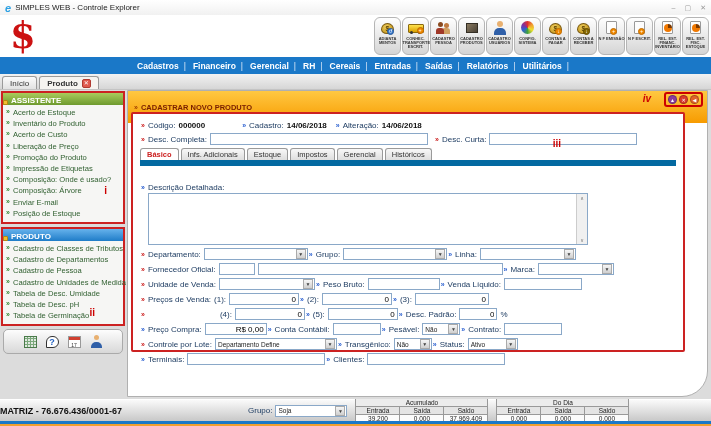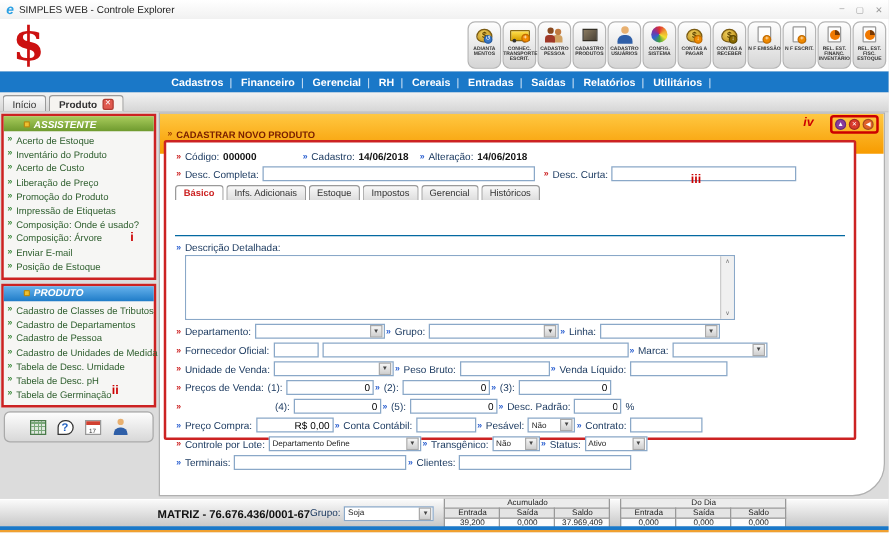--- a/index.html
+++ b/index.html
@@ -67,22 +67,22 @@
     background:linear-gradient(#fbfbfb,#e2e2e2); font-size:8px; padding:0 7px; display:flex; align-items:center;
     gap:4px; color:#333; cursor:pointer; }
   .ptab.active { background:#f6f4f0; font-weight:bold; }
   .tabx { width:9px; height:9px; background:#e05a4e; border:1px solid #b03a30; border-radius:2px;
     color:#fff; font-size:6px; line-height:7px; text-align:center; cursor:pointer; }
 
   
   .content { flex:1; display:flex; background:#dcdcdc; position:relative; min-height:0; }
   .sidebar { width:126px; flex:none; padding:1px 1px 0 1px; }
   .sbox { border:2px solid #cc2222; margin-bottom:3px; background:#f6f6f4; position:relative; }
-  .shead { height:12px; display:flex; align-items:center; padding-left:16px; gap:3px;
-    color:#fff; font-weight:bold; font-style:italic; font-size:8px; }
+  .shead { height:12px; display:flex; align-items:flex-end; padding-left:0; gap:3px;
+    color:#fff; font-weight:bold; font-size:8px; }
   .shead .hicon { width:5px; height:5px; background:#f0c030; border:1px solid #b88a10; border-radius:1px; flex:none; }
   .shead.green { background:linear-gradient(#a9cc5c,#6e9a2e); }
   .shead.blue { background:linear-gradient(#66b2ec,#1f7cc8); }
   .slist { list-style:none; padding:2px 1px 3px 3px; }
   .slist li { font-size:7.6px; color:#2f5f2f; padding:1.1px 0; display:flex; gap:3px; cursor:pointer; white-space:nowrap; }
   .slist .bul { color:#3a8a3a; font-size:7px; font-weight:bold; flex:none; }
   .ann { color:#cc0000; font-weight:bold; font-size:10px; }
   .ann-i { position:absolute; right:16px; bottom:26px; }
   .ann-ii { position:absolute; right:28px; bottom:6px; }
   .tools { margin:1px 2px; height:25px; border:1px solid #aaa; border-radius:5px;
@@ -123,31 +123,31 @@
   input.txt { border:1px solid #8aa8c8; height:12px; font-size:8px; padding:0 2px; font-family:inherit; background:#fff; }
   input.num { text-align:right; }
   .sel { border:1px solid #8aa8c8; height:12px; background:#fff; display:flex; align-items:center;
     font-size:6.5px; padding-left:2px; color:#222; cursor:pointer; }
   .selbtn { margin-left:auto; width:10px; height:10px; background:linear-gradient(#f6f6f6,#cfcfcf);
     border:1px solid #aaa; font-size:5px; display:flex; align-items:center; justify-content:center; color:#444; margin-right:1px; }
   .ftabs { display:flex; gap:2px; margin-top:3px; }
   .ftab { border:1px solid #9a9a9a; border-bottom:none; border-radius:3px 3px 0 0;
     background:linear-gradient(#f8f8f8,#dedede); font-size:7.5px; padding:1px 6px 0 6px; height:12px; color:#333; cursor:pointer; }
   .ftab.active { background:#fff; color:#cc2222; font-weight:bold; }
-  .fpanel { border-top:1px solid #0369a1; padding-top:2px;margin-top:28px; }
+  .fpanel { border-top:6px solid #0369a1; padding-top:14px; }
   .ta { width:440px; height:52px; border:1px solid #8aa8c8; display:flex; margin-left:8px; background:#fff; }
   .ta textarea { flex:1; border:none; resize:none; outline:none; font-size:8px; font-family:inherit; }
   .ta .sb { width:11px; background:#f0f0f0; border-left:1px solid #ccc; display:flex; flex-direction:column;
     justify-content:space-between; align-items:center; font-size:5px; color:#777; padding:1px 0; }
   .gap { display:inline-block; }
 
   
   .statusbar { height:22px; background:linear-gradient(#fafafa,#c8c8c8); border-top:1px solid #fff;
     display:flex; align-items:center; flex:none; font-size:8px; }
-  .company { width:248px; text-align:right; font-weight:bold; font-size:9px; color:#111; flex:none;padding-left:40px; }
+  .company { width:248px; text-align:left; font-weight:bold; font-size:9px; color:#111; flex:none; }
   .grupo { display:flex; align-items:center; gap:3px; color:#17365d; flex:none; }
   .stable { border-collapse:collapse; font-size:6.5px; margin-left:8px; flex:none; }
   .stable td { border:1px solid #999; padding:0 2px; height:6px; text-align:center; min-width:44px; color:#222; }
   .stable .title td { background:#ececec; }
   .stable .heads td { background:#e4e4e4; }
   .stable .vals td { background:#fbfbfb; }
   .strip-blue { height:3px; background:#1a78c8; flex:none; }
   .strip-orange { height:2px; background:#f0a030; flex:none; }
 </style>
 </head>

